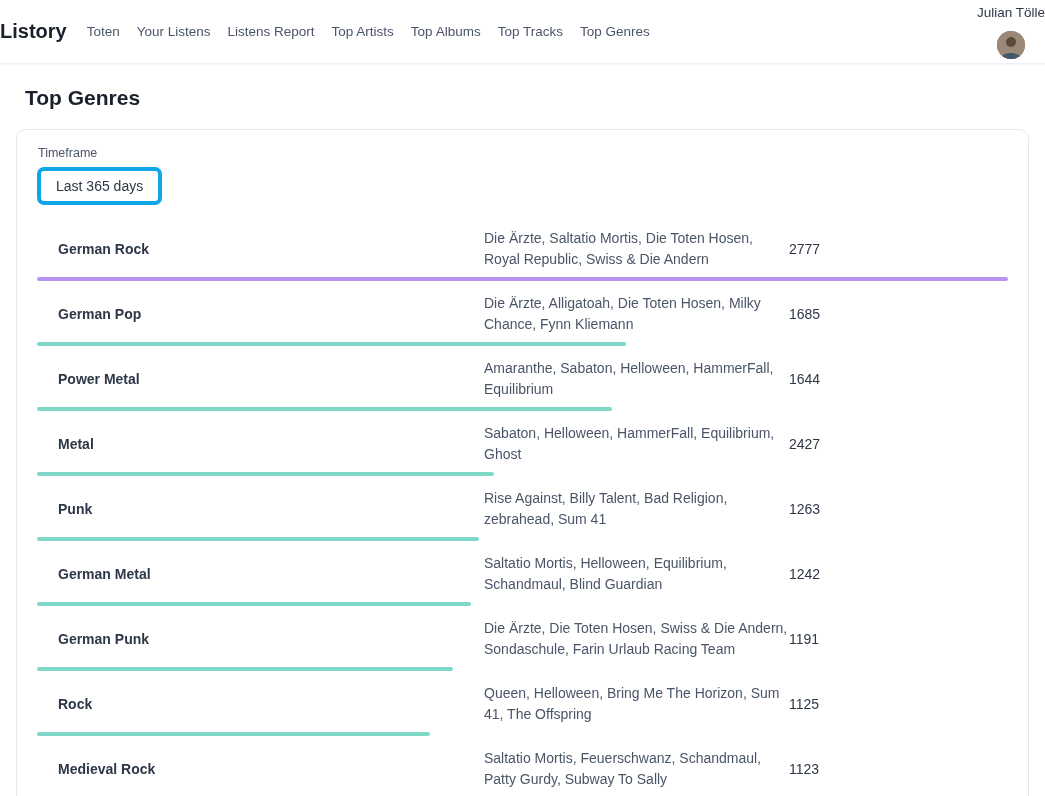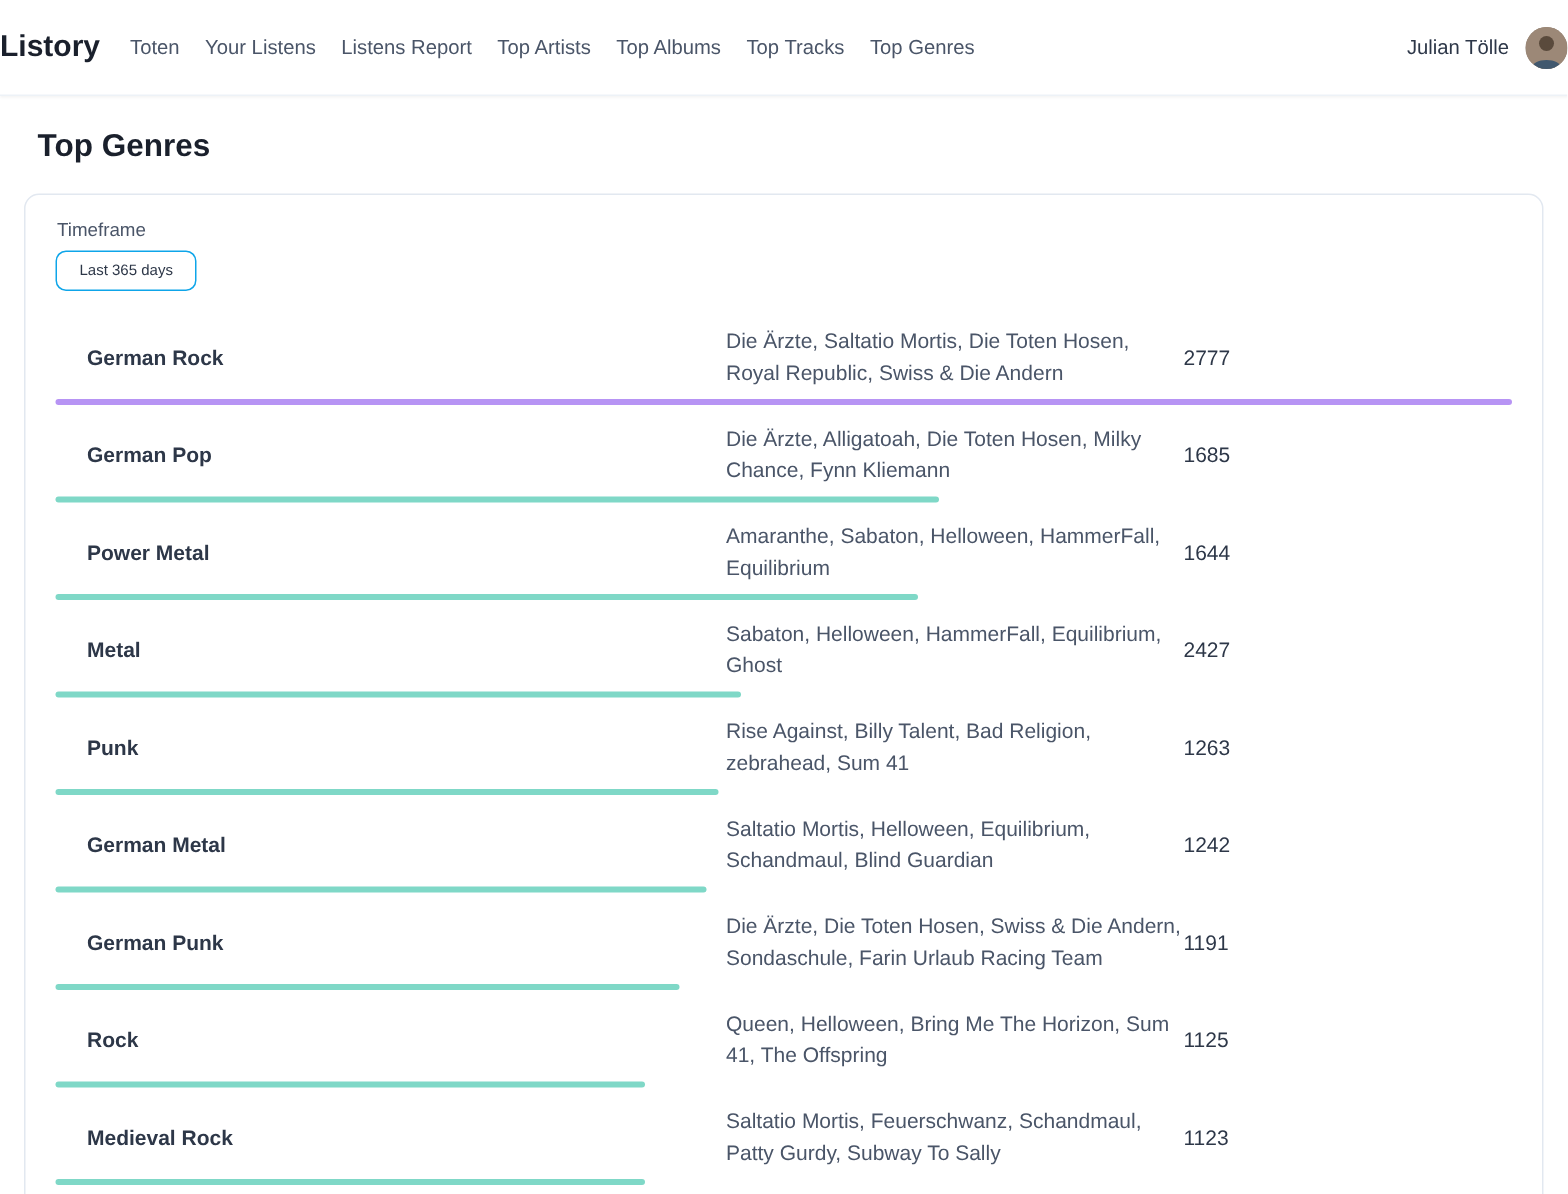--- a/index.html
+++ b/index.html
@@ -12,41 +12,41 @@
   
   header.topnav {
     display: flex; align-items: center;
     height: 64px; padding: 0 0;
     border-bottom: 1px solid #edf2f7;
     box-shadow: 0 1px 2px rgba(0,0,0,0.05);
   }
   .brand { font-size: 20px; font-weight: 700; color: #1a202c; margin-right: 20px; cursor: pointer; }
   nav.links { display: flex; gap: 17px; flex: 1; align-items: center; }
   .nav-item { font-size: 13.5px; color: #4a5568; cursor: pointer; white-space: nowrap; }
-  .user-area { display: flex; align-items: center; gap: 11px; margin-left: auto; }
+  .user-area { display: flex; align-items: center; gap: 11px; margin-left: auto; flex-direction: column; }
   .user-name { font-size: 13.5px; color: #2d3748; }
   .avatar {
     width: 28px; height: 28px; border-radius: 50%;
     background: #8a7a6d; overflow: hidden; cursor: pointer;
     display: block;
   }
   
   main { padding: 0 16px; }
   h1.page-title { font-size: 21px; font-weight: 700; color: #1a202c; margin: 22px 9px 19px; }
   .card {
     border: 1px solid #e2e8f0; border-radius: 10px;
     padding: 16px 20px 0 20px;
     background: #fff;
     height: 680px; overflow: hidden;
   }
   .timeframe-label { display: block; font-size: 12.5px; color: #4a5568; margin-bottom: 7px; margin-left: 1px; }
   .timeframe-btn {
     font-family: "Liberation Sans", sans-serif;
-    font-size: 10px; color: #2d3748; background: #fff;
-    border: 1px solid #0ea5e9; border-radius: 7px;
+    font-size: 14px; color: #2d3748; background: #fff;
+    border: 4px solid #0ea5e9; border-radius: 7px;
     padding: 7px 15px; cursor: pointer;
   }
   .genre-rows { margin-top: 13px; }
   .genre-row { display: flex; align-items: center; position: relative; padding: 10px 0 13px; min-height: 54px; }
   .g-name { width: 447px; padding-left: 21px; padding-right: 20px; font-size: 14px; font-weight: 700; color: #2d3748; }
   .g-artists { width: 305px; font-size: 14px; color: #4a5568; line-height: 1.5; }
   .g-count { flex: 1; padding-right: 52px; font-size: 14px; color: #2d3748; }
   .g-bar { position: absolute; left: 0; bottom: 2px; height: 4px; border-radius: 2px; }
 </style>
 </head>

